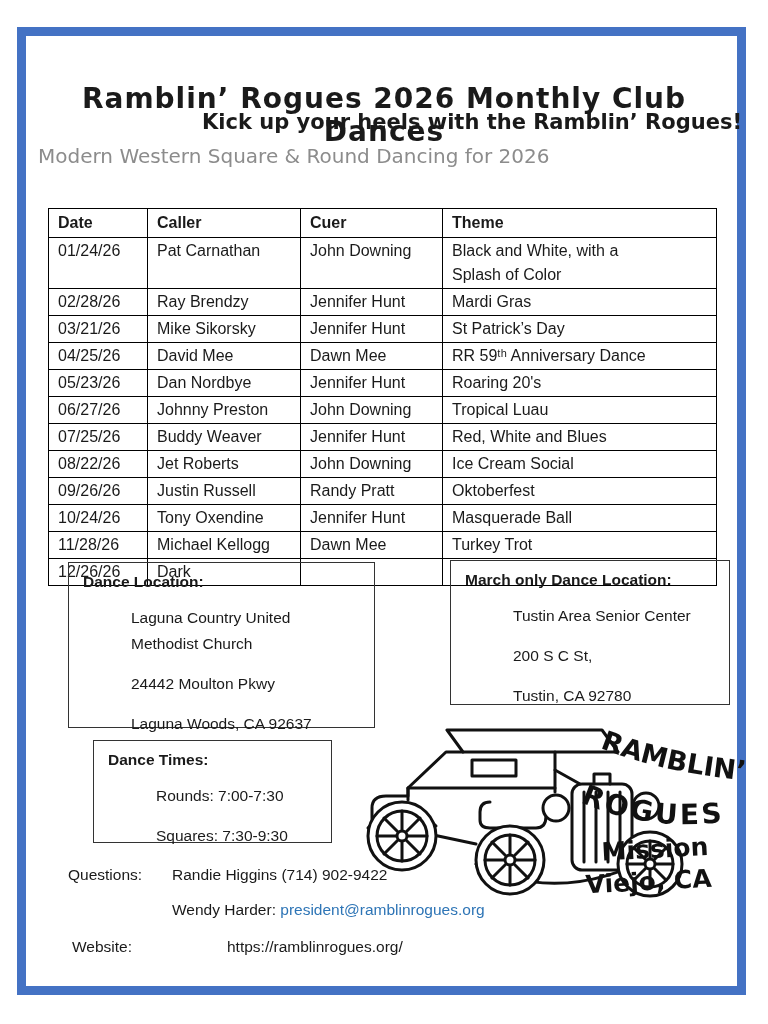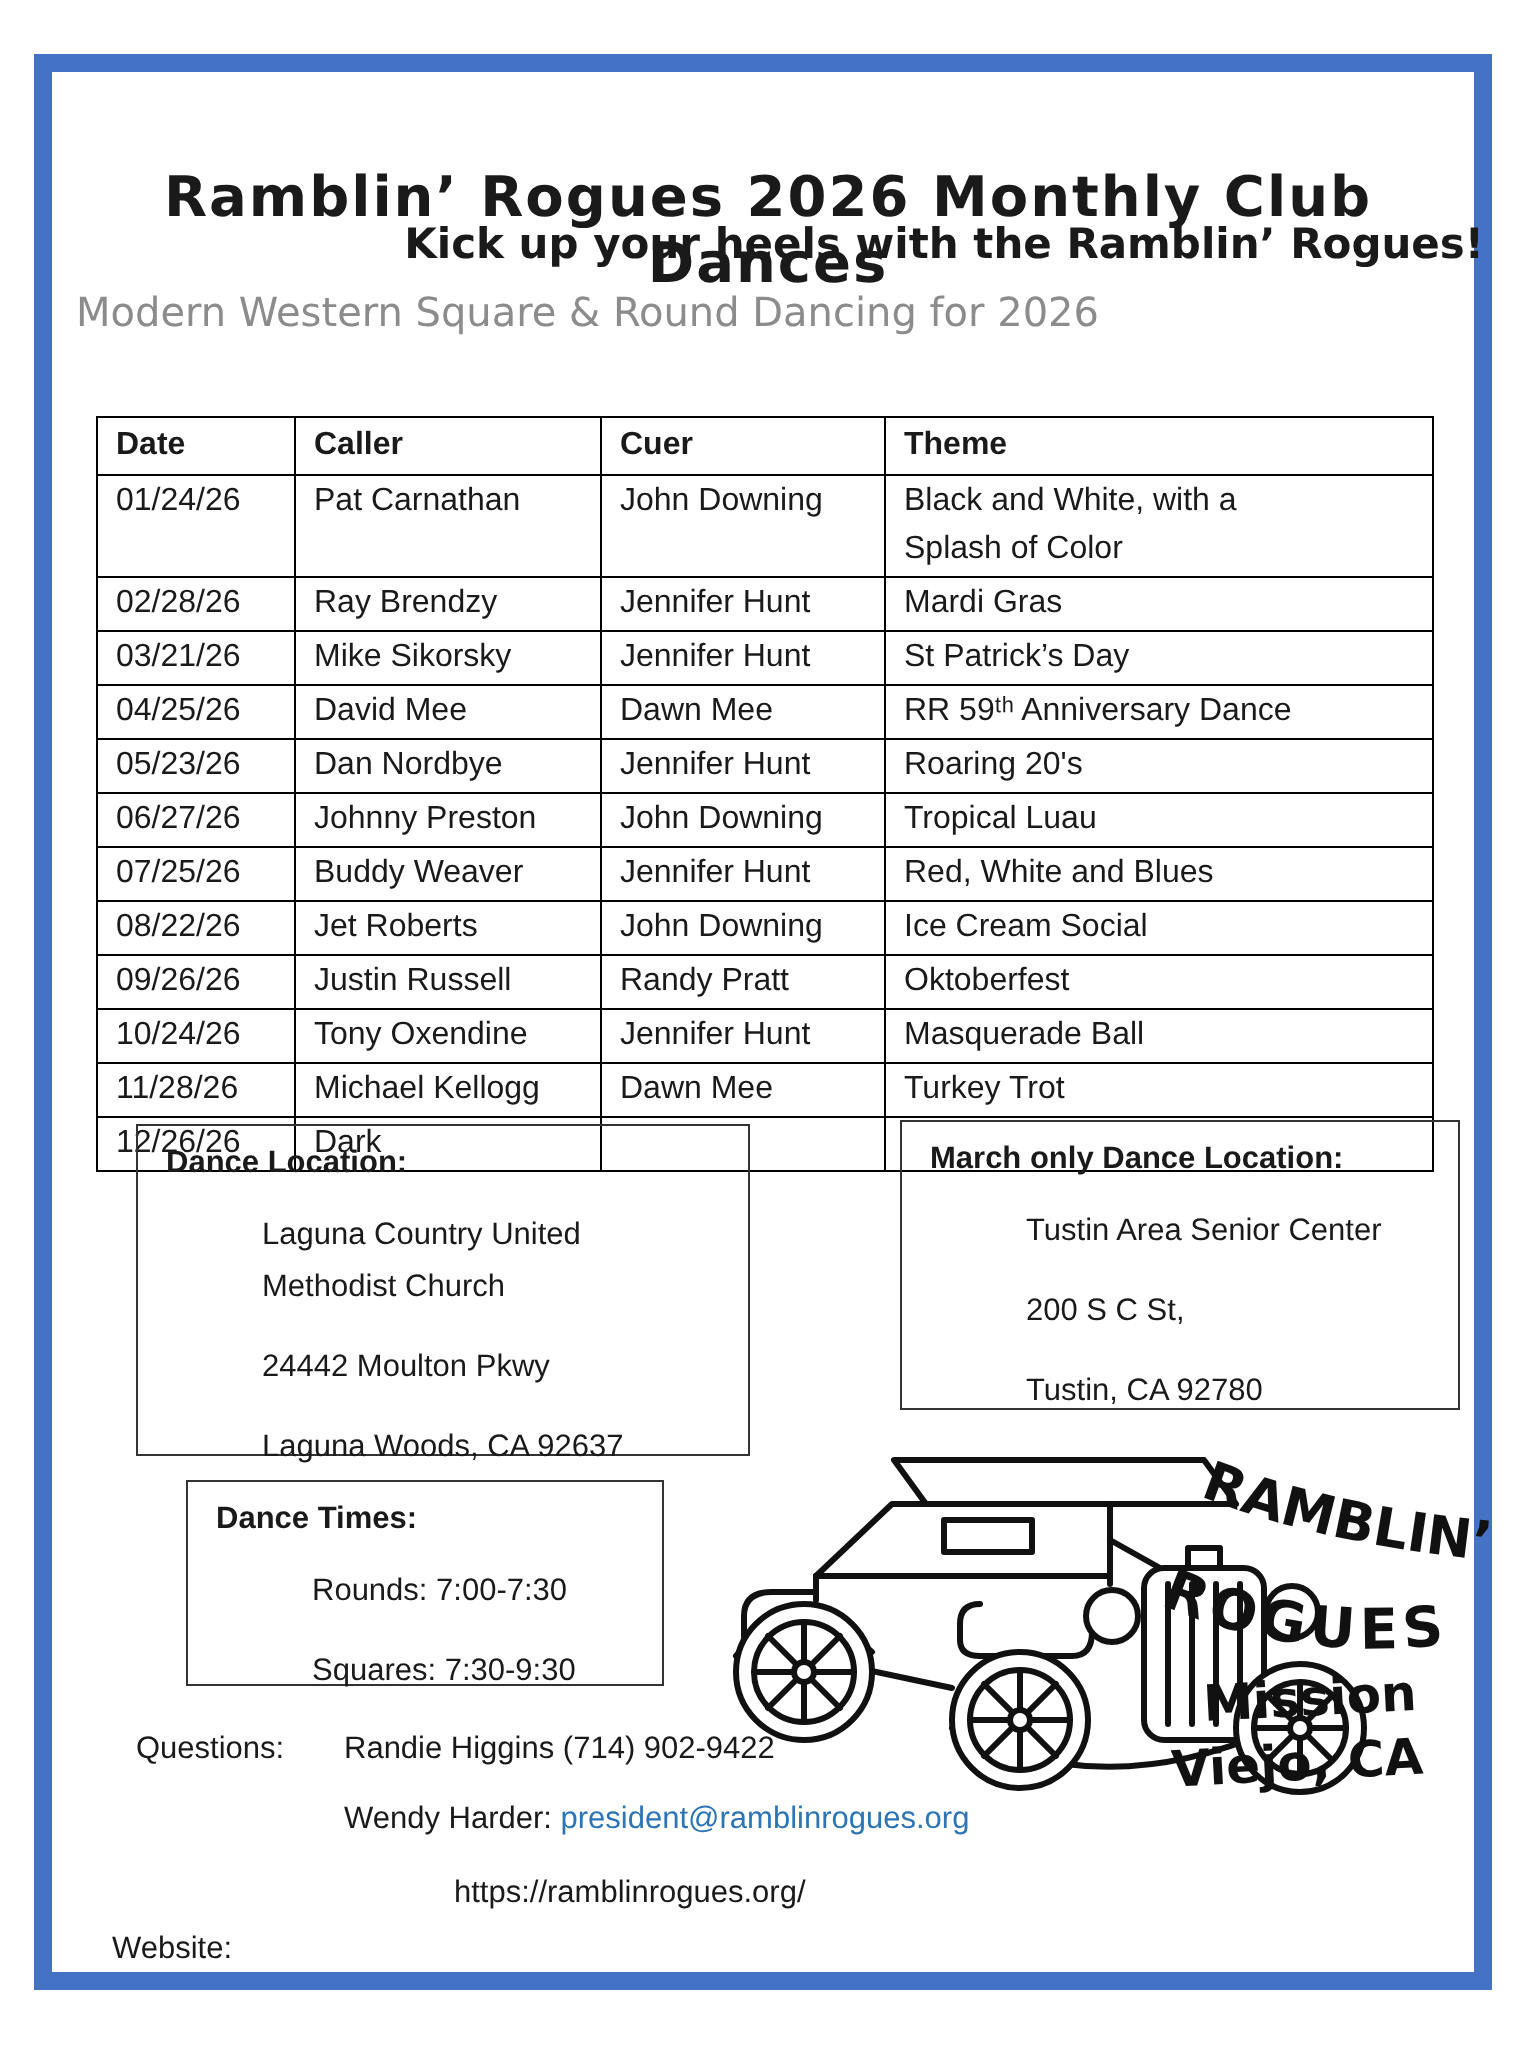--- a/index.html
+++ b/index.html
@@ -297,16 +297,16 @@
     <text x="236" y="182" font-size="25" transform="rotate(-3 300 182)">Viejo, CA</text>
   </svg>
 
   <div class="contact-label" style="left:68px; top:866px;">Questions:</div>
   <div class="contact-value" style="left:172px; top:866px;">Randie Higgins (714) 902-9422</div>
 
   <div class="contact-value" style="left:172px; top:901px;">
     <span>Wendy Harder: </span><a class="email-link">president@ramblinrogues.org</a>
   </div>
 
-  <div class="contact-label" style="left:56px; top:938px;margin-top:28px;">Website:</div>
+  <div class="contact-label" style="left:72px; top:938px;">Website:</div>
   <div class="contact-value" style="left:187px; top:938px;margin-left:40px;">https://ramblinrogues.org/</div>
 
 </div>
 
 </body></html>

